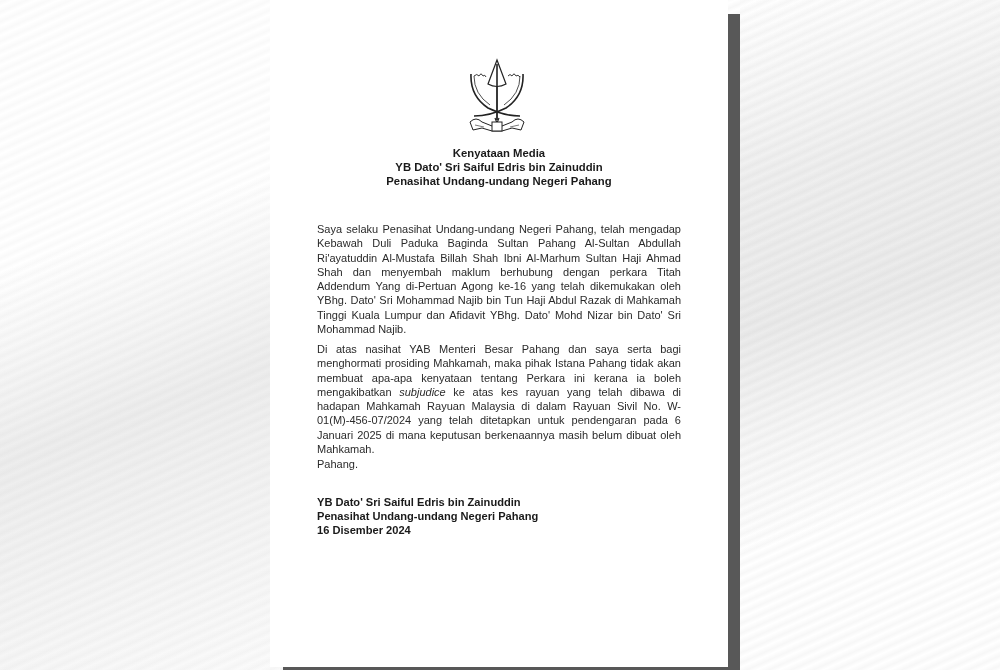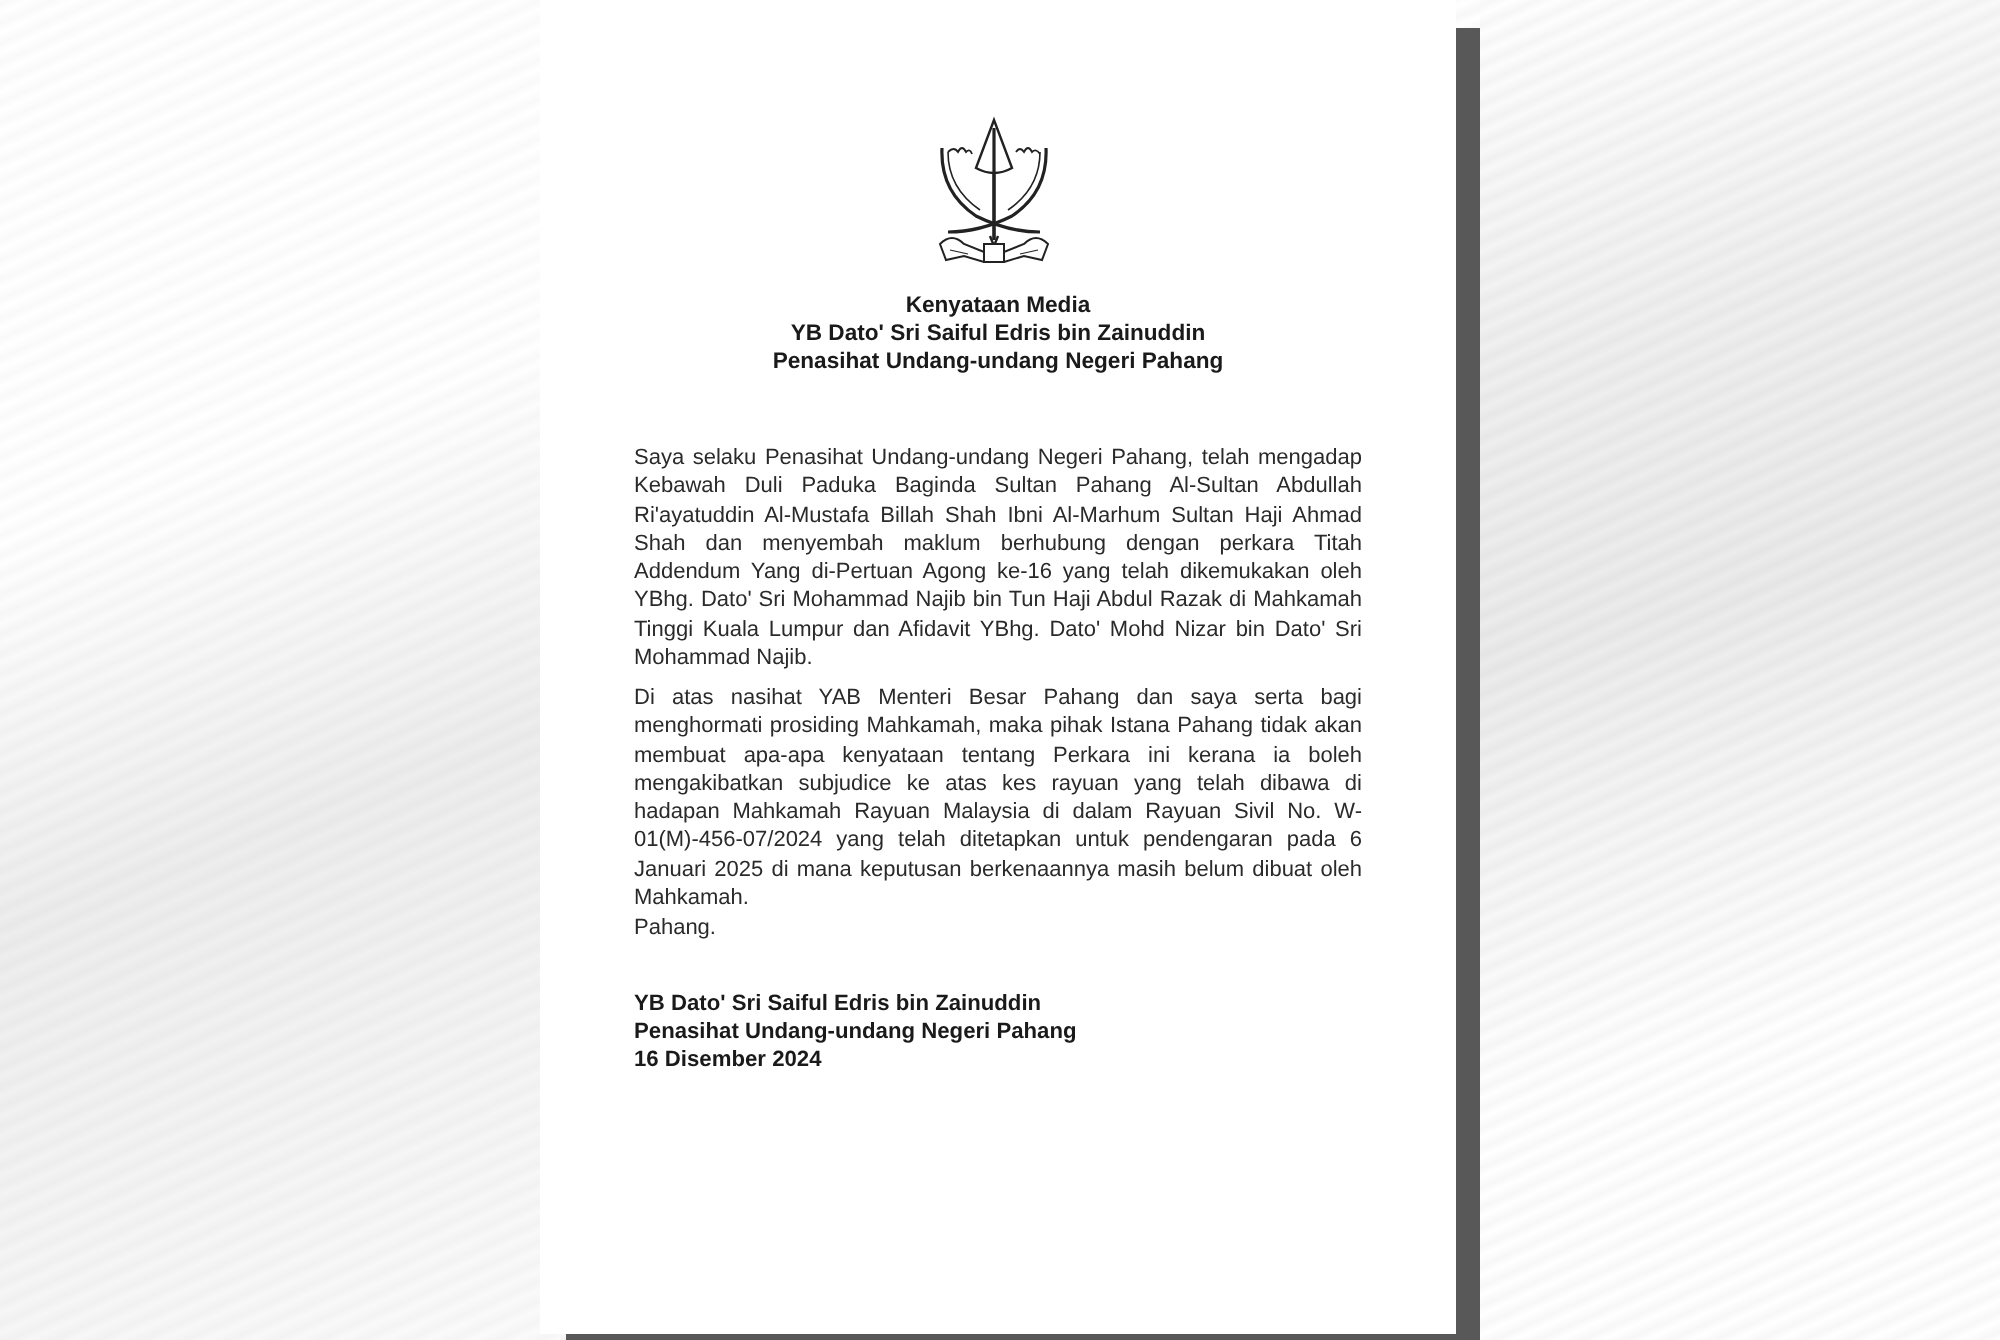--- a/index.html
+++ b/index.html
@@ -49,21 +49,21 @@
     }
     .header div { white-space: nowrap; }
     .body-text {
       position: absolute; left: 47px; width: 364px;
       font-size: 11px; line-height: 14.3px; text-align: justify;
       color: #2a2a2a;
     }
     .p1 { top: 222px; }
     .p2 { top: 342px; }
     .p3 { top: 457px; }
-    .body-text span.it { }
+    .body-text span.it { font-style: italic; }
     .signature {
       position: absolute; left: 47px; top: 495px;
       font-weight: bold; font-size: 11.1px; line-height: 14px; color: #1a1a1a;
     }
     .signature div { white-space: nowrap; }
   </style>
 </head>
 <body>
 
 <div class="bg"></div>

